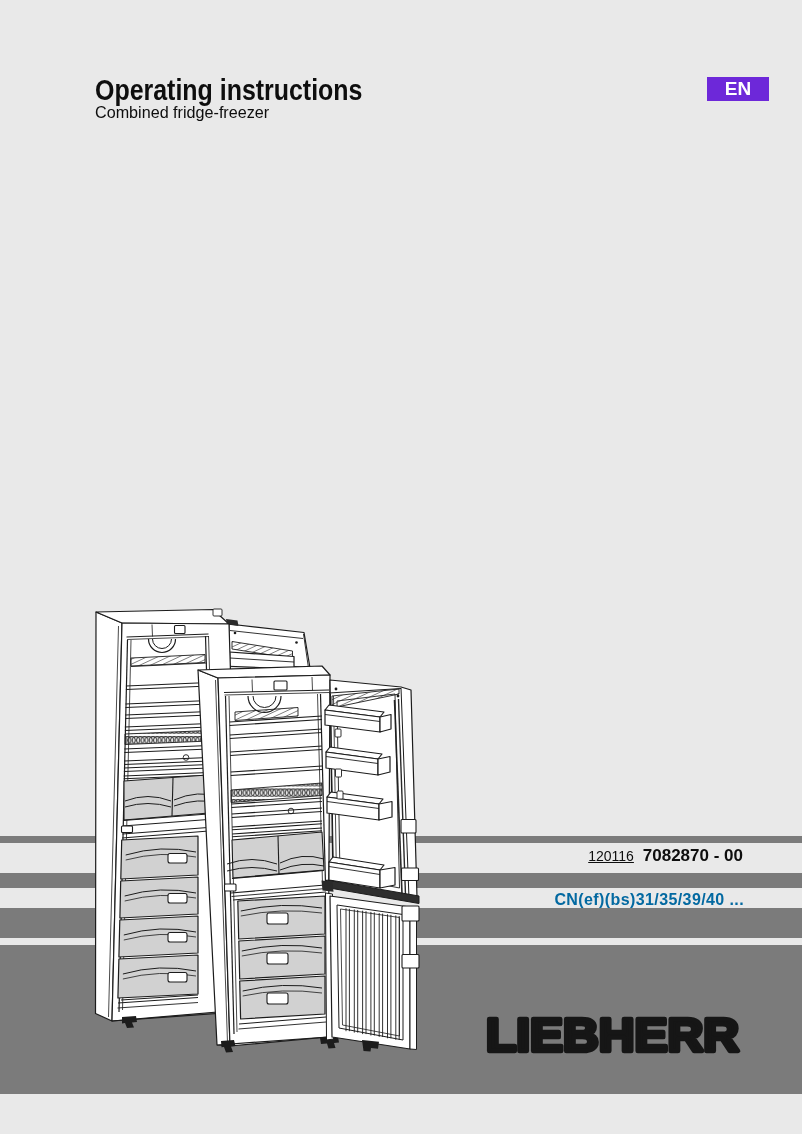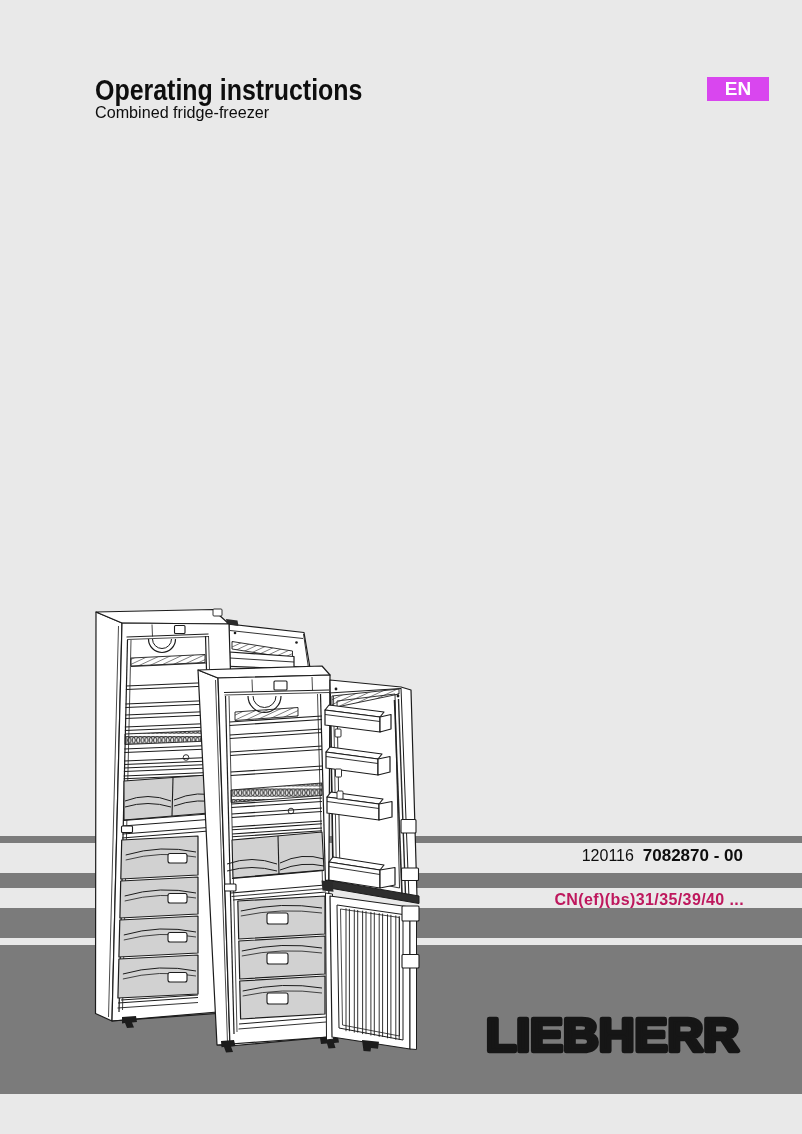--- a/index.html
+++ b/index.html
@@ -6,21 +6,21 @@
   body{width:802px;height:1134px;background:#e9e9e9;font-family:"Liberation Sans",sans-serif;position:relative;overflow:hidden;}
   .abs{position:absolute;}
 </style>
 </head>
 <body>
 
 <div class="abs" style="left:95px;top:74px;font-size:29px;font-weight:bold;color:#0e0e0e;transform:scaleX(0.86);transform-origin:0 0;white-space:nowrap;">Operating instructions</div>
 
 <div class="abs" style="left:95px;top:103px;font-size:17px;color:#0e0e0e;transform:scaleX(0.95);transform-origin:0 0;white-space:nowrap;">Combined fridge-freezer</div>
 
-<div class="abs" style="left:707px;top:77px;width:62px;height:24px;background:#d946ef;color:#fff;font-weight:bold;font-size:19px;line-height:24px;text-align:center;">EN</div>
+<div class="abs" style="left:707px;top:77px;width:62px;height:24px;background:#6d28d9;color:#fff;font-weight:bold;font-size:19px;line-height:24px;text-align:center;">EN</div>
 
 <div class="abs" style="left:0;top:836px;width:802px;height:7px;background:#7b7b7b;"></div>
 
 <div class="abs" style="left:0;top:873px;width:802px;height:15px;background:#7b7b7b;"></div>
 
 <div class="abs" style="left:0;top:908px;width:802px;height:30px;background:#7b7b7b;"></div>
 
 <div class="abs" style="left:0;top:945px;width:802px;height:149px;background:#7b7b7b;"></div>
 
 <svg class="abs" style="left:0;top:0;" width="802" height="1134" viewBox="0 0 802 1134">
@@ -453,20 +453,20 @@
 <g>
       <rect x="402.0" y="906.0" width="17.0" height="15.0" rx="1" fill="#fff" stroke="#1c1c1c" stroke-width="1.1"></rect>
     </g>
 
 <g>
       <rect x="402.0" y="954.5" width="17.0" height="13.5" rx="1" fill="#fff" stroke="#1c1c1c" stroke-width="1.1"></rect>
     </g>
 </svg>
 
 <div class="abs" style="right:59px;top:846px;width:400px;text-align:right;white-space:nowrap;color:#0e0e0e;">
-  <span style="font-size:16px;">120116</span>&nbsp;&nbsp;<span style="font-size:17px;font-weight:bold;">7082870 - 00</span>
+  <span style="font-size:14px;text-decoration:underline;">120116</span>&nbsp;&nbsp;<span style="font-size:17px;font-weight:bold;">7082870 - 00</span>
 </div>
 
-<div class="abs" style="right:58px;top:891px;font-size:16px;font-weight:bold;letter-spacing:0.4px;color:#be185d;white-space:nowrap;">CN(ef)(bs)31/35/39/40 ...</div>
+<div class="abs" style="right:58px;top:891px;font-size:16px;font-weight:bold;letter-spacing:0.4px;color:#0369a1;white-space:nowrap;">CN(ef)(bs)31/35/39/40 ...</div>
 
 <svg class="abs" style="left:480px;top:1005px;" width="280" height="60" viewBox="0 0 280 60">
   <text x="6" y="45.8" font-family="Liberation Sans" font-weight="bold" font-size="45.5" fill="#161616" stroke="#161616" stroke-width="4.4" stroke-linejoin="round" textLength="253" lengthAdjust="spacingAndGlyphs">LIEBHERR</text>
 </svg>
 
 </body></html>

